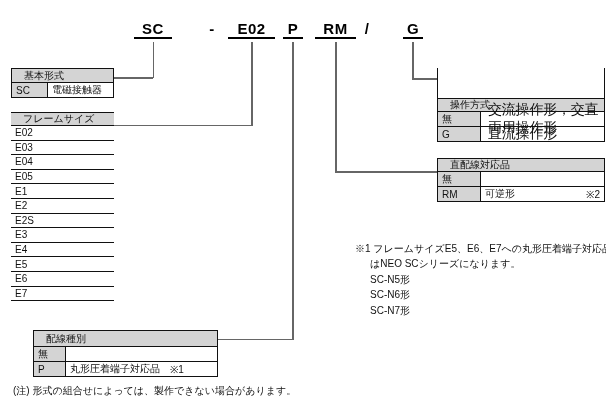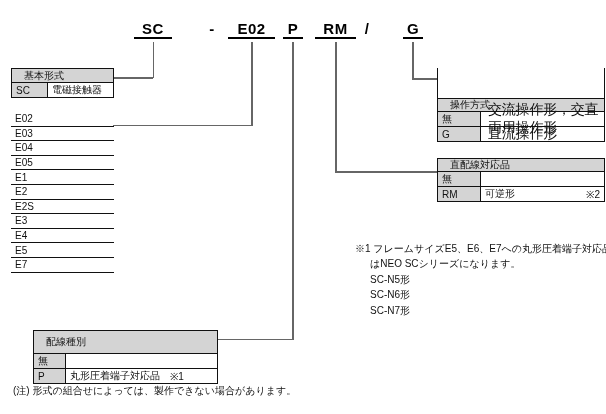--- a/index.html
+++ b/index.html
@@ -42,21 +42,21 @@
   #tbl-basic .cell-code{width:36px;}
 
   
   #tbl-frame{left:11px;top:112px;width:103px;}
   #tbl-frame .hdr{height:14px;}
   .frow{height:14.6px;border-bottom:1.5px solid #111;padding-left:4px;
         display:flex;align-items:center;}
 
   
   #tbl-wiring{left:33px;top:330px;width:185px;}
-  #tbl-wiring .hdr{height:24px;}
+  #tbl-wiring .hdr{height:17px;}
   #tbl-wiring .cell-code{width:32px;}
 
   
   #tbl-op{left:437px;top:68px;width:168px;}
   #tbl-op .hdr{height:14px;margin-top:30px;}
   #tbl-op .cell-code{width:43px;}
   #tbl-op .cell-desc{font-size:14px;letter-spacing:-0.2px;padding-left:7px;}
 
   
   #tbl-rev{left:437px;top:158px;width:168px;}
@@ -99,30 +99,32 @@
 
   <div class="tbl boxed" id="tbl-basic">
     <div class="hdr">基本形式</div>
     <div class="row">
       <div class="cell-code">SC</div>
       <div class="cell-desc">電磁接触器</div>
     </div>
   </div>
 
   <div class="tbl" id="tbl-frame">
+    <div class="hdr">フレームサイズ</div>
     <div class="frow">E02</div>
     <div class="frow">E03</div>
     <div class="frow">E04</div>
     <div class="frow">E05</div>
     <div class="frow">E1</div>
     <div class="frow">E2</div>
     <div class="frow">E2S</div>
     <div class="frow">E3</div>
     <div class="frow">E4</div>
     <div class="frow">E5</div>
+    <div class="frow">E6</div>
     <div class="frow">E7</div>
   </div>
 
   <div class="tbl boxed" id="tbl-wiring">
     <div class="hdr">配線種別</div>
     <div class="row">
       <div class="cell-code">無</div>
     </div>
     <div class="row">
       <div class="cell-code">P</div>

